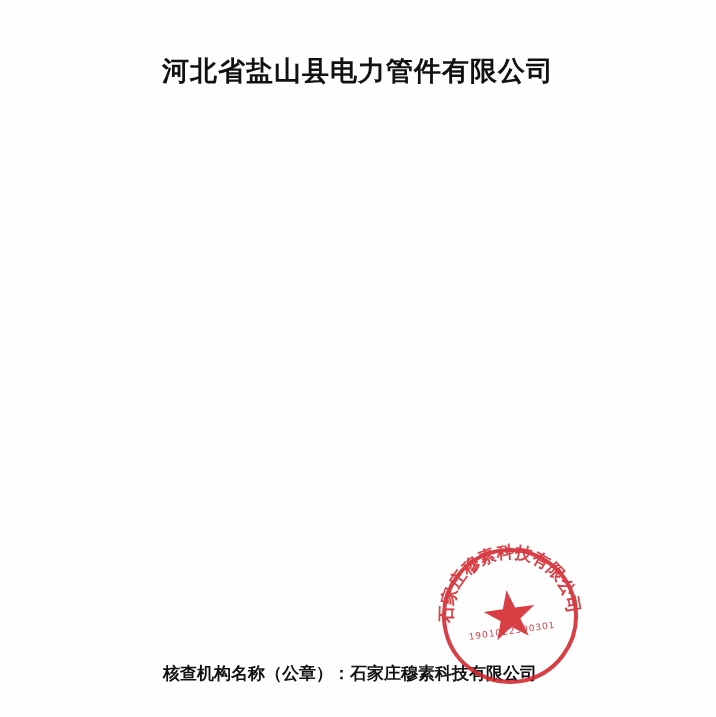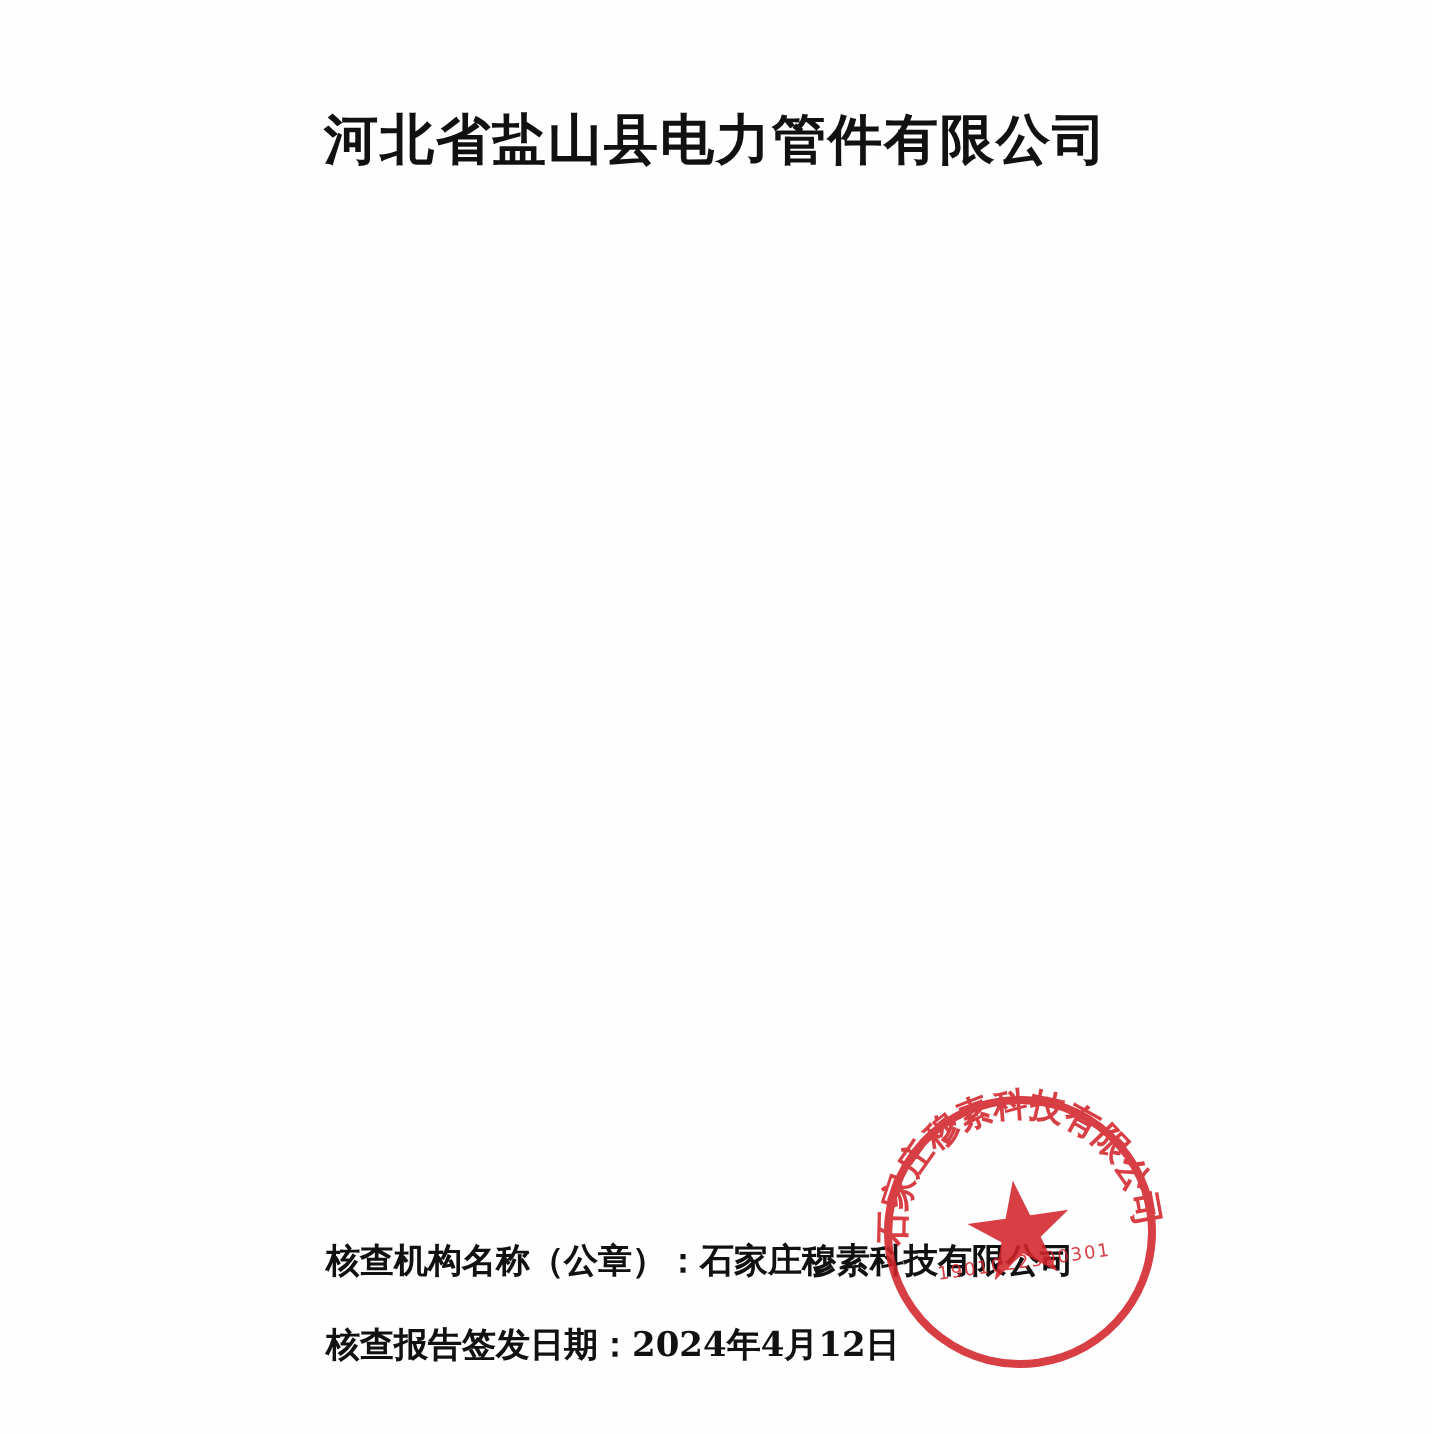--- a/index.html
+++ b/index.html
@@ -83,23 +83,20 @@
 <div class="page">
 
   <div class="title-block">
     <div class="title-line">河北省盐山县电力管件有限公司</div>
   </div>
 
   <div class="signature-block">
     <div class="sig-row">
       <span class="sig-label">核查机构名称（公章）：</span><span class="sig-value">石家庄穆素科技有限公司</span>
     </div>
-    <div class="sig-row">
-      <span class="sig-label">核查报告签发日期：</span><span class="sig-value">2024年4月12日</span>
-    </div>
   </div>
 
   <div class="seal">
     <svg width="156" height="156" viewBox="0 0 156 156" xmlns="http://www.w3.org/2000/svg">
       <defs>
         <path id="ringpath" d="M 78,78 m -58,0 a 58,58 0 1,1 116,0 a 58,58 0 1,1 -116,0"></path>
       </defs>
       <g transform="rotate(-8 78 78)" opacity="0.88">
         <circle cx="78" cy="78" r="66" fill="none" stroke="#d2252c" stroke-width="4"></circle>
         <text class="seal-text-char">

